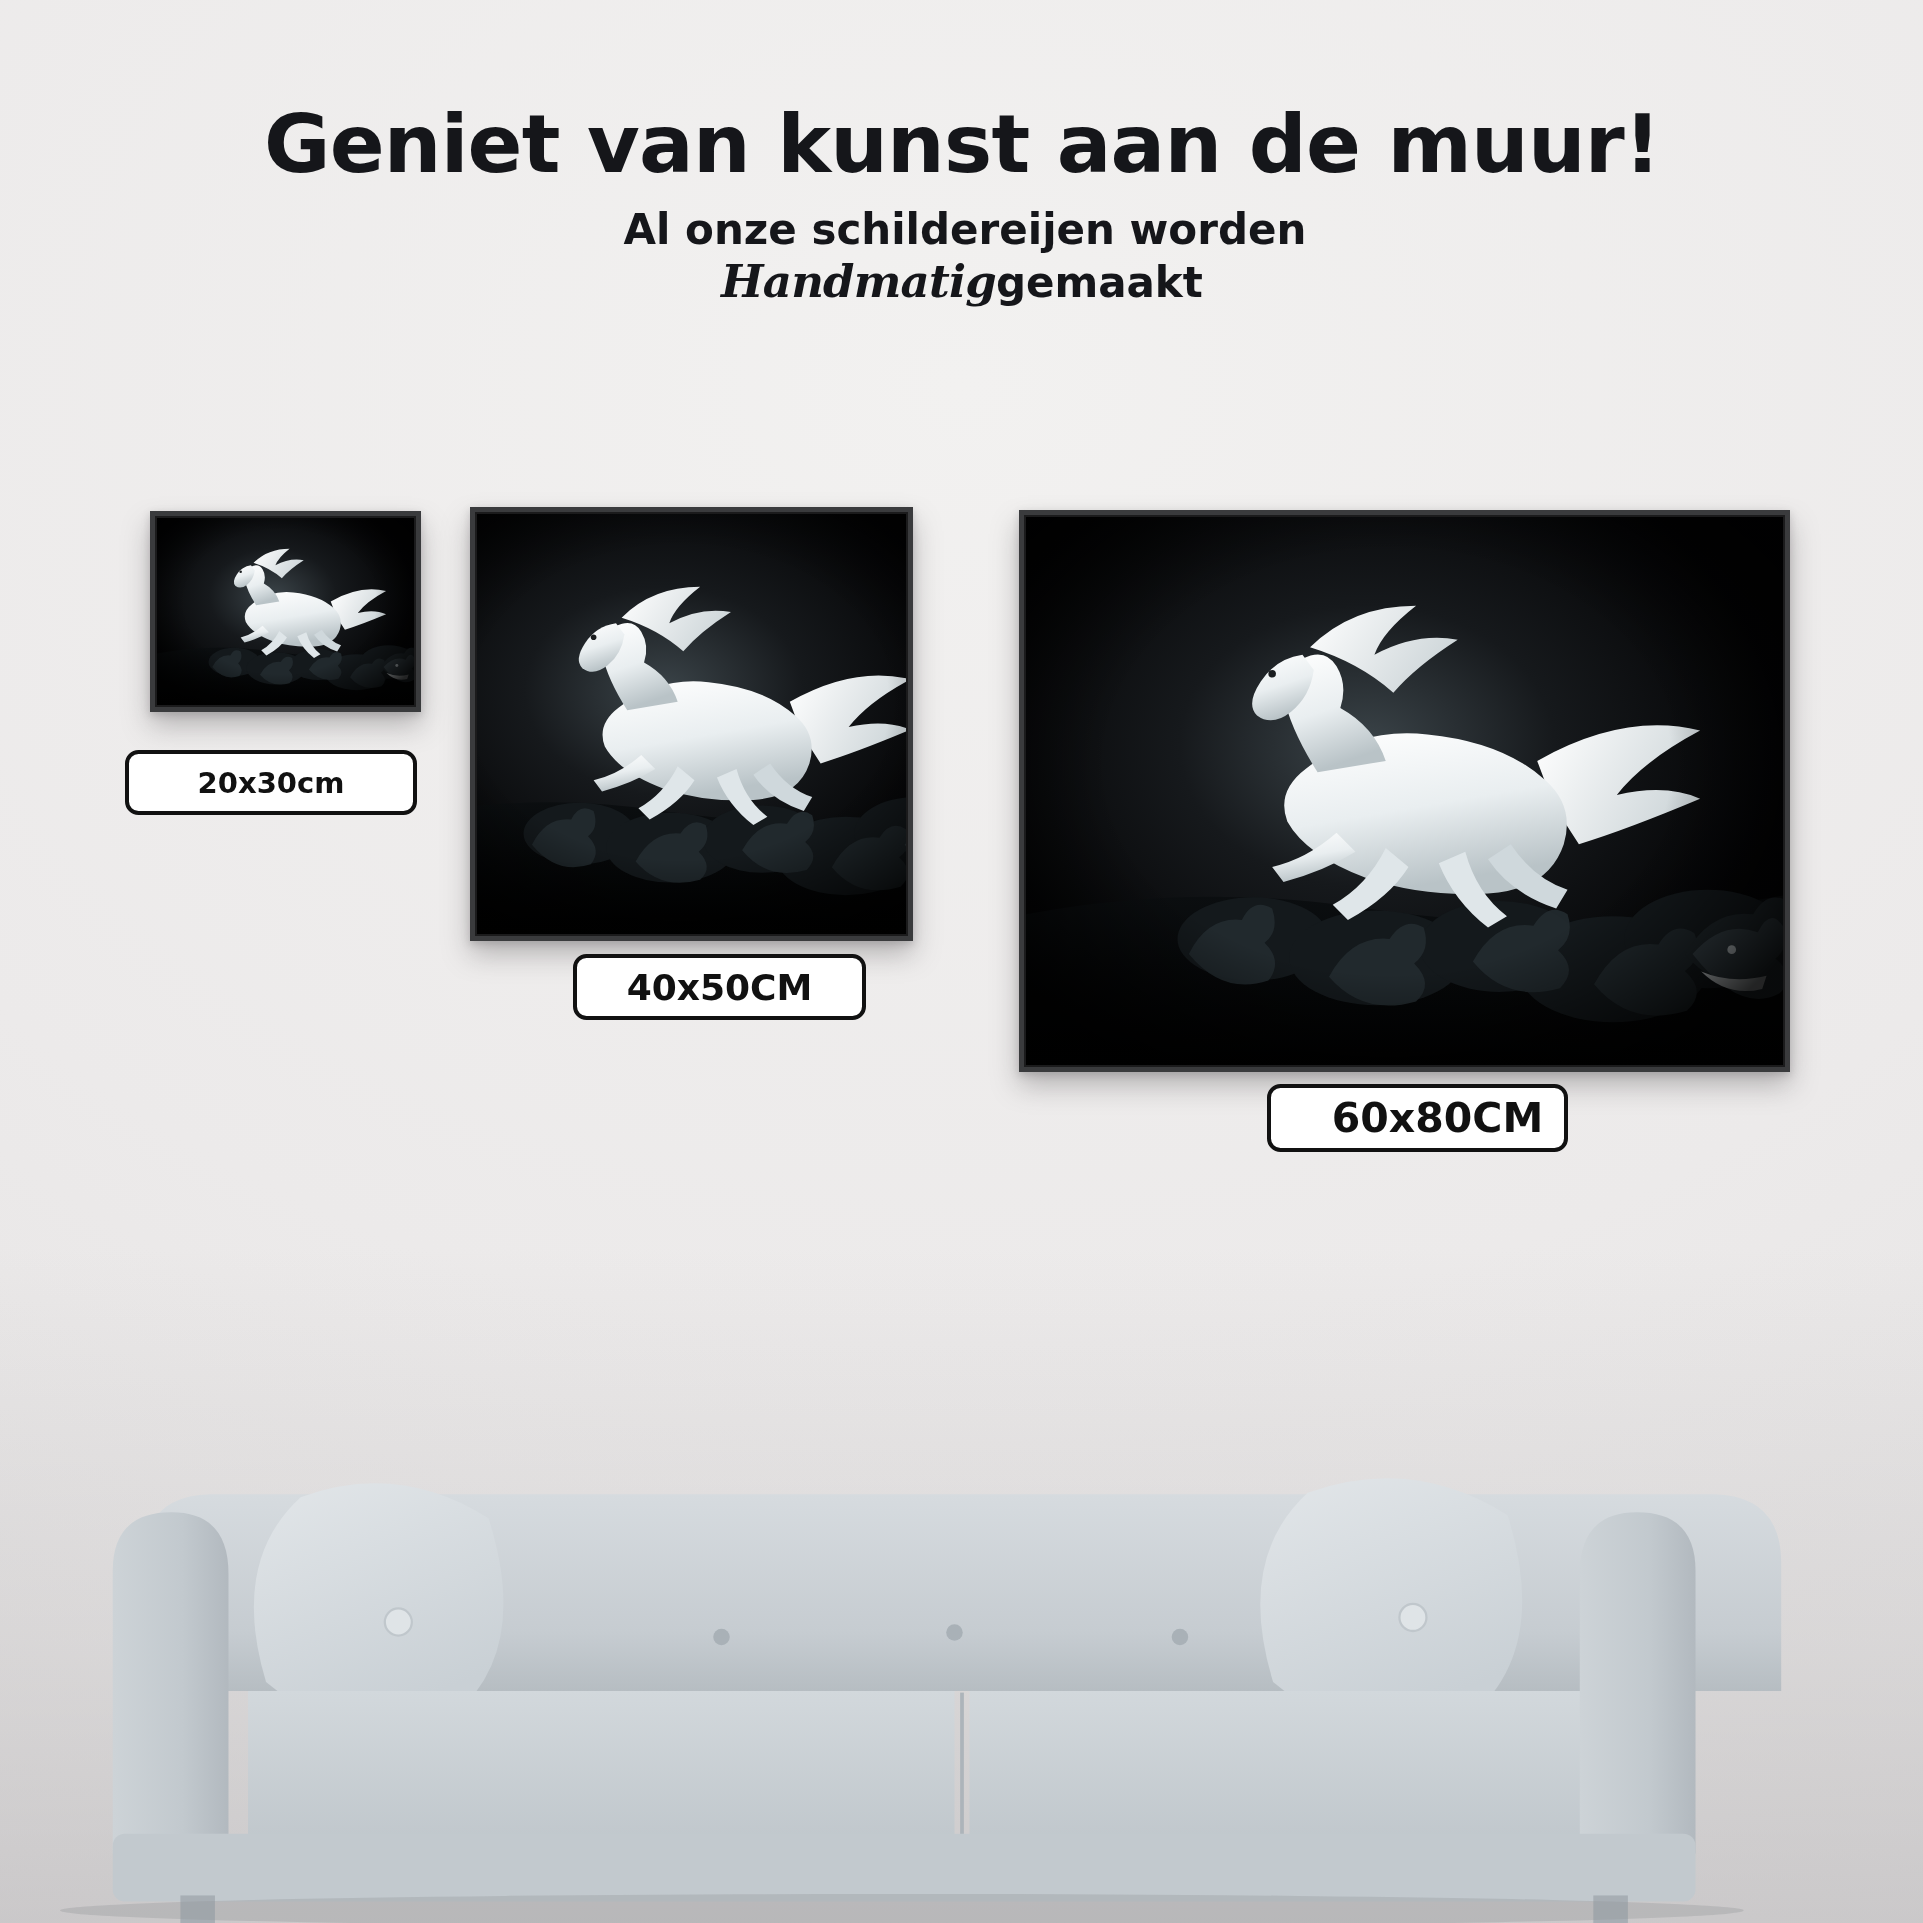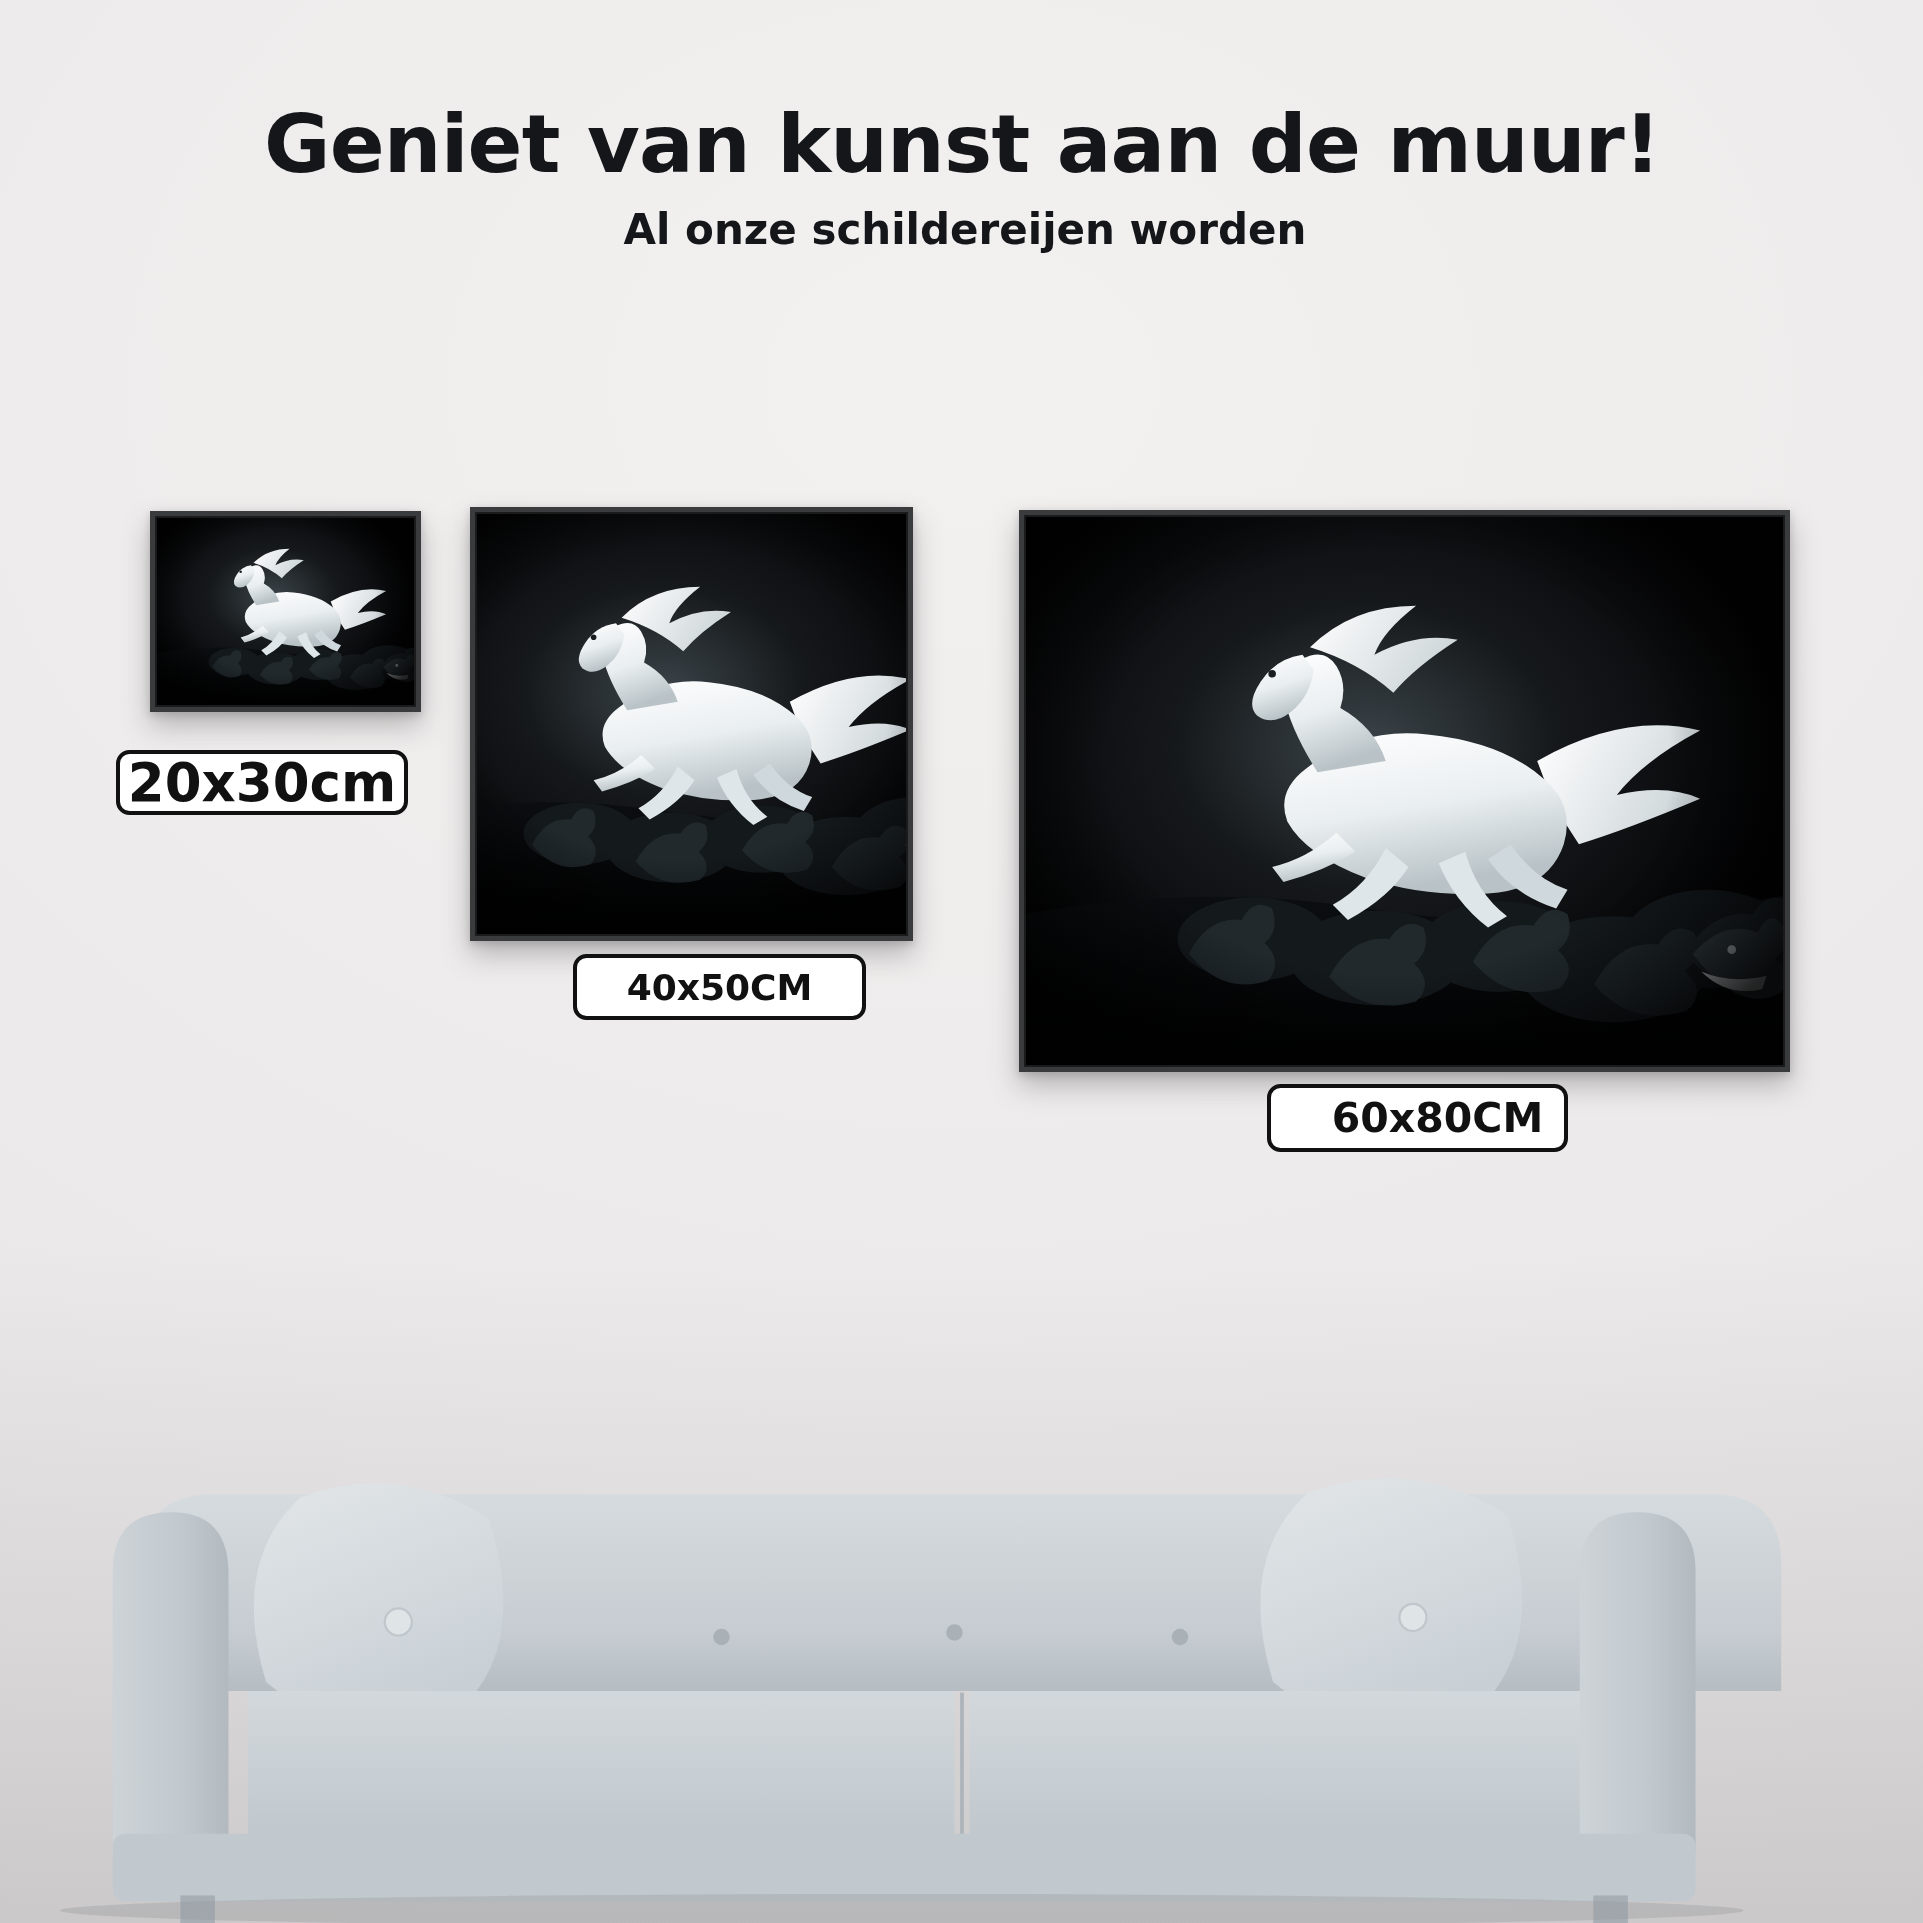--- a/index.html
+++ b/index.html
@@ -95,20 +95,23 @@
 </style>
 </head>
 <body>
 
 <div id="wall"></div>
 <div id="wall-shadow"></div>
 
 <div id="headings">
   <h1 id="title">Geniet van kunst aan de muur!</h1>
   <p id="subtitle">Al onze schildereijen worden</p>
+  <p id="subtitle2">
+    <span class="script">Handmatig</span><span>gemaakt</span>
+  </p>
 </div>
 
 <svg width="0" height="0" style="position:absolute" aria-hidden="true">
   <defs>
     <radialGradient id="glow" cx="45%" cy="42%" r="55%">
       <stop offset="0%" stop-color="#3b4449"></stop>
       <stop offset="45%" stop-color="#16191c"></stop>
       <stop offset="100%" stop-color="#030304"></stop>
     </radialGradient>
     <linearGradient id="horseG" x1="0" y1="0" x2="0.3" y2="1">
@@ -179,21 +182,21 @@
 </svg>
 
 <div class="frame" style="left:150px;top:511px;width:271px;height:201px;">
   <div class="matte"></div>
   <div class="art">
     <svg viewBox="0 0 400 300" preserveAspectRatio="xMidYMid slice">
         <use href="#art-scene"></use>
       </svg>
   </div>
 </div>
-<div class="size-label" style="left:116px;top:750px;width:292px;height:65px;font-size:53px;">
+<div class="size-label" style="left:125px;top:750px;width:292px;height:65px;font-size:29px;">
   <span>20x30cm</span>
 </div>
 
 <div class="frame" style="left:470px;top:507px;width:443px;height:434px;">
   <div class="matte"></div>
   <div class="art">
     <svg viewBox="0 0 400 300" preserveAspectRatio="xMidYMid slice">
         <use href="#art-scene"></use>
       </svg>
   </div>

